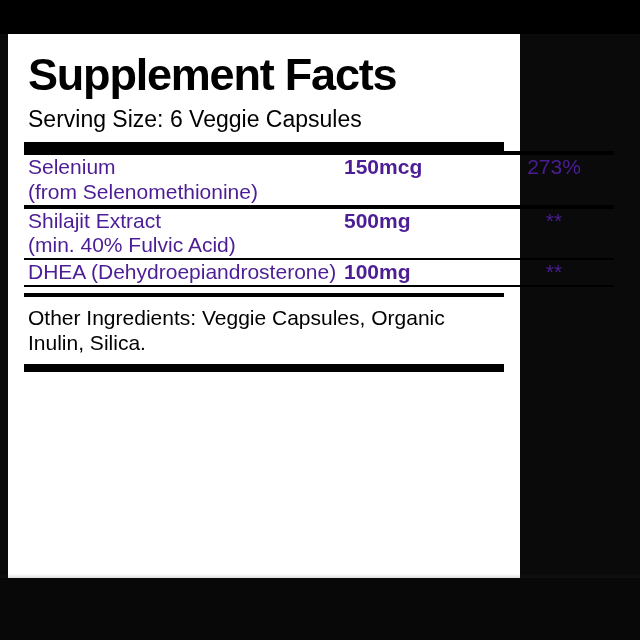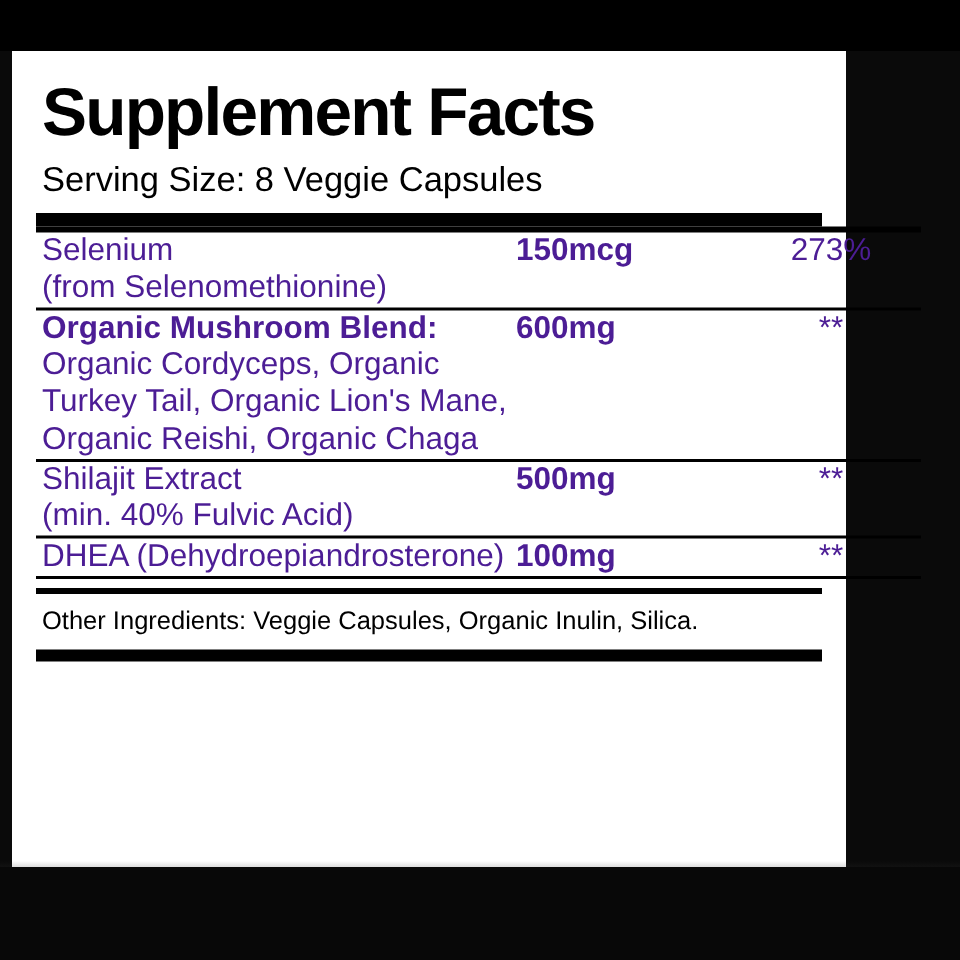--- a/index.html
+++ b/index.html
@@ -36,21 +36,21 @@
   .bg-bottom-sheen {
     position: absolute;
     left: 0; bottom: 44px; width: 640px; height: 22px;
     background: linear-gradient(180deg, rgba(40,40,40,0.0) 0%, rgba(55,55,55,0.55) 60%, rgba(20,20,20,0.2) 100%);
   }
 
   .panel {
     position: absolute;
     left: 8px;
     top: 34px;
-    width: 556px;
+    width: 512px;
     height: 546px;
     background: #ffffff;
     box-sizing: border-box;
     padding: 18px 16px 10px 16px;
   }
 
   .title {
     font-size: 45px;
     font-weight: 700;
     letter-spacing: -1.2px;
@@ -122,21 +122,21 @@
   .divider-cell {
     padding: 0 !important;
   }
   .divider-cell div {
     height: 2px;
     background: #000;
     width: 100%;
   }
 
   .other {
-    font-size: 17px;
+    font-size: 21px;
     color: #000;
     margin: 8px 0 0 4px;
     line-height: 1.2;
   }
 
   .bottom-rule {
     height: 8px;
     background: #000;
     margin-top: 9px;
   }
@@ -144,21 +144,21 @@
 </head>
 <body>
 
 <div id="page">
   <div class="bg-top"></div>
 
   <div class="panel">
 
     <div class="title">Supplement Facts</div>
 
-    <div class="serving-line">Serving Size: 8 Veggie Capsules</div>
+    <div class="serving-line">Serving Size: 6 Veggie Capsules</div>
 
     <div class="rule-heavy"></div>
 
     <table class="facts">
       <colgroup>
         <col class="col-name">
         <col class="col-amt">
         <col class="col-dv">
       </colgroup>
       <tbody>
@@ -176,28 +176,20 @@
           </td>
           <td class="amt">150mcg</td>
           <td class="dv">273%</td>
         </tr>
         <tr>
           <td class="divider-cell" colspan="3">
               <div></div>
             </td>
         </tr>
 
-        <tr class="row">
-          <td class="name">
-            <span class="bold">Organic Mushroom Blend:</span>
-            <span class="sub">Organic Cordyceps, Organic Turkey Tail, Organic Lion's Mane, Organic Reishi, Organic Chaga</span>
-          </td>
-          <td class="amt">600mg</td>
-          <td class="dv">**</td>
-        </tr>
         <tr>
           <td class="divider-cell" colspan="3">
               <div></div>
             </td>
         </tr>
 
         <tr class="row">
           <td class="name">
             <span>Shilajit Extract</span>
             <span class="sub">(min. 40% Fulvic Acid)</span>

